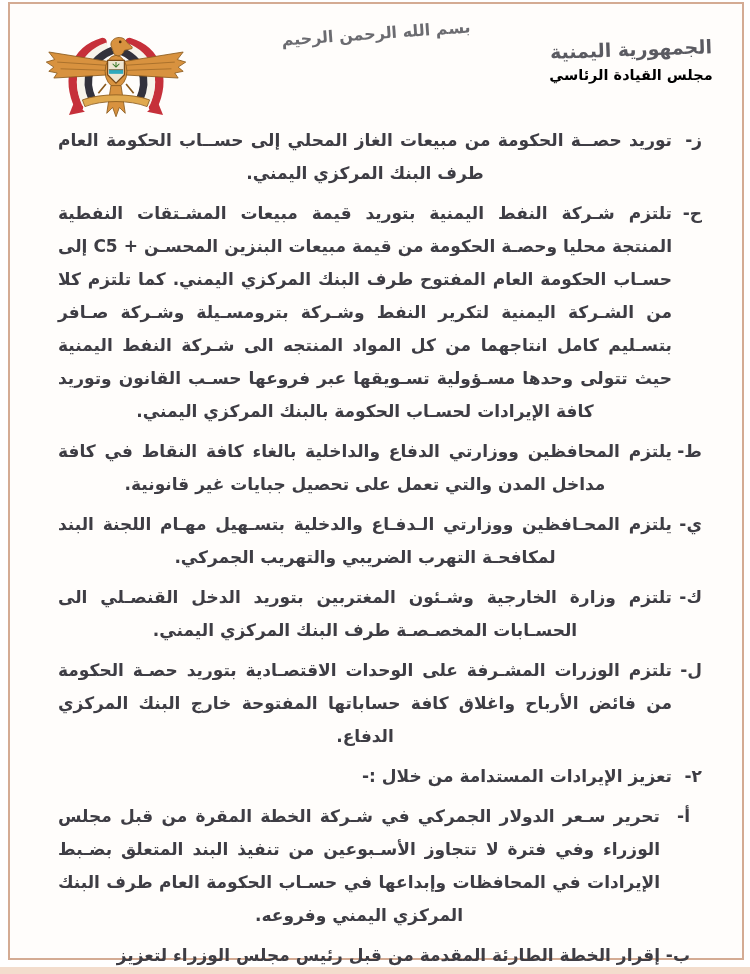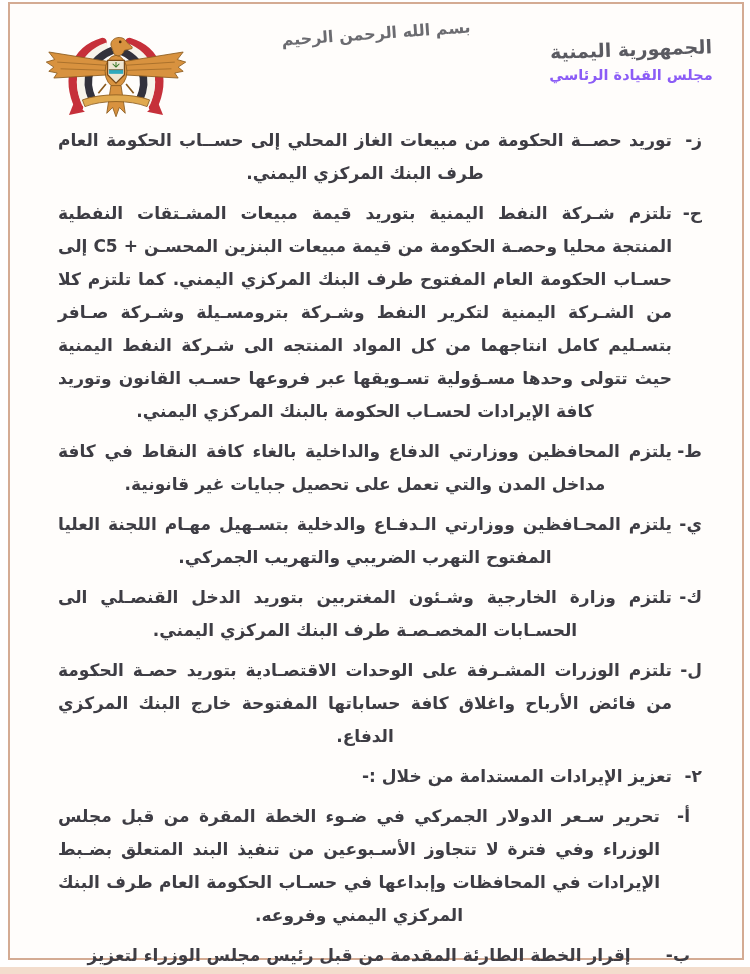--- a/index.html
+++ b/index.html
@@ -35,41 +35,41 @@
   .letterhead{
     position:absolute; right:16px; top:34px;
     width:190px; text-align:center;
   }
   .republic{
     font-size:19px; font-weight:700; color:#5a5a61;
     transform:rotate(-2deg); white-space:nowrap;
   }
   .council{
     margin-top:7px;
-    font-size:14.5px; font-weight:700; color:#8b5cf6;
+    font-size:14.5px; font-weight:700; color:#000000;
     white-space:nowrap;
   }
   
   .body-list{
     position:absolute; top:120px; right:40px; left:48px;
   }
   .item{
     display:flex; direction:rtl;
     font-size:17px; font-weight:700; color:#3e3d44;
     line-height:33px;
     margin-bottom:7px;
     text-align:justify;
   }
   .item .marker{ flex:0 0 30px; white-space:nowrap; }
   .item .text{
     flex:1;
     text-align:justify;
     text-align-last:center;
   }
-  .item.single .text{ text-align:center; text-align-last:right; }
+  .item.single .text{ text-align:right; text-align-last:right; }
   .item.sub{ padding-right:12px; }
 </style>
 </head>
 <body>
 
 <div class="page">
 
   <div class="emblem">
     <svg viewBox="0 0 200 130" width="168" height="110">
 
@@ -125,41 +125,41 @@
       <div class="text">تلتزم شـركة النفط اليمنية بتوريد قيمة مبيعات المشـتقات النفطية المنتجة محليا وحصـة الحكومة من قيمة مبيعات البنزين المحسـن + C5 إلى حسـاب الحكومة العام المفتوح طرف البنك المركزي اليمني. كما تلتزم كلا من الشـركة اليمنية لتكرير النفط وشـركة بترومسـيلة وشـركة صـافر بتسـليم كامل انتاجهما من كل المواد المنتجه الى شـركة النفط اليمنية حيث تتولى وحدها مسـؤولية تسـويقها عبر فروعها حسـب القانون وتوريد كافة الإيرادات لحسـاب الحكومة بالبنك المركزي اليمني.</div>
     </div>
 
     <div class="item">
       <span class="marker">ط-</span>
       <div class="text">يلتزم المحافظين ووزارتي الدفاع والداخلية بالغاء كافة النقاط في كافة مداخل المدن والتي تعمل على تحصيل جبايات غير قانونية.</div>
     </div>
 
     <div class="item">
       <span class="marker">ي-</span>
-      <div class="text">يلتزم المحـافظين ووزارتي الـدفـاع والدخلية بتسـهيل مهـام اللجنة العليا المفتوح التهرب الضريبي والتهريب الجمركي.</div>
+      <div class="text">يلتزم المحـافظين ووزارتي الـدفـاع والدخلية بتسـهيل مهـام اللجنة البند لمكافحـة التهرب الضريبي والتهريب الجمركي.</div>
     </div>
 
     <div class="item">
       <span class="marker">ك-</span>
       <div class="text">تلتزم وزارة الخارجية وشـئون المغتربين بتوريد الدخل القنصـلي الى الحسـابات المخصـصـة طرف البنك المركزي اليمني.</div>
     </div>
 
     <div class="item">
       <span class="marker">ل-</span>
       <div class="text">تلتزم الوزرات المشـرفة على الوحدات الاقتصـادية بتوريد حصـة الحكومة من فائض الأرباح واغلاق كافة حساباتها المفتوحة خارج البنك المركزي الدفاع.</div>
     </div>
 
     <div class="item single">
       <span class="marker">٢-</span>
       <div class="text">تعزيز الإيرادات المستدامة من خلال :-</div>
     </div>
 
     <div class="item sub">
       <span class="marker">أ-</span>
-      <div class="text">تحرير سـعر الدولار الجمركي في ضـوء الخطة المقرة من قبل مجلس الوزراء وفي فترة لا تتجاوز الأسـبوعين من تنفيذ البند المتعلق بضـبط الإيرادات في المحافظات وإبداعها في حسـاب الحكومة العام طرف البنك المركزي اليمني وفروعه.</div>
+      <div class="text">تحرير سـعر الدولار الجمركي في شـركة الخطة المقرة من قبل مجلس الوزراء وفي فترة لا تتجاوز الأسـبوعين من تنفيذ البند المتعلق بضـبط الإيرادات في المحافظات وإبداعها في حسـاب الحكومة العام طرف البنك المركزي اليمني وفروعه.</div>
     </div>
 
     <div class="item sub single">
       <span class="marker">ب-</span>
       <div class="text">إقرار الخطة الطارئة المقدمة من قبل رئيس مجلس الوزراء لتعزيز الموارد المستدامة.</div>
     </div>
 
   </div>
 </div>
 

